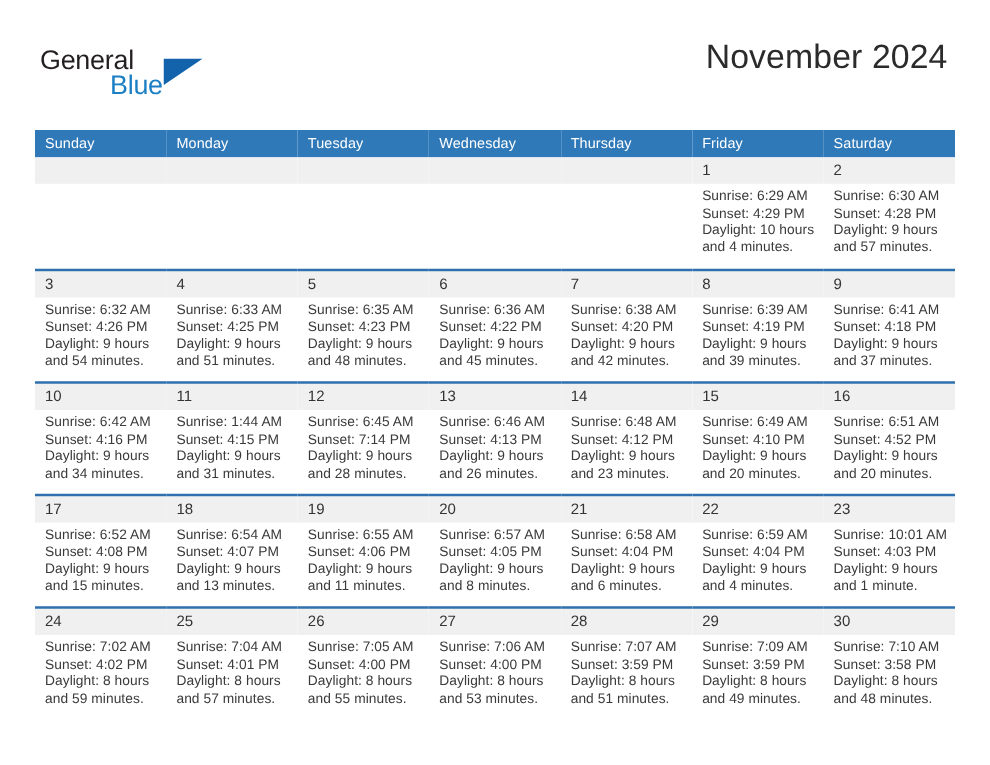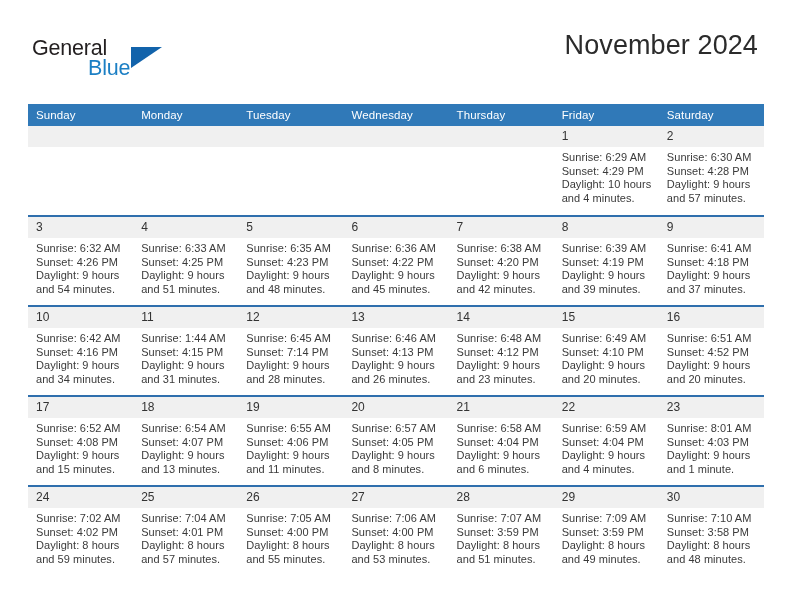--- a/index.html
+++ b/index.html
@@ -378,21 +378,21 @@
             <div class="cell-body">
               <div>Sunrise: 6:59 AM</div>
               <div>Sunset: 4:04 PM</div>
               <div>Daylight: 9 hours</div>
               <div>and 4 minutes.</div>
             </div>
           </td>
           <td>
             <div class="daynum">23</div>
             <div class="cell-body">
-              <div>Sunrise: 8:01 AM</div>
+              <div>Sunrise: 10:01 AM</div>
               <div>Sunset: 4:03 PM</div>
               <div>Daylight: 9 hours</div>
               <div>and 1 minute.</div>
             </div>
           </td>
         </tr>
         <tr>
           <td>
             <div class="daynum">24</div>
             <div class="cell-body">

